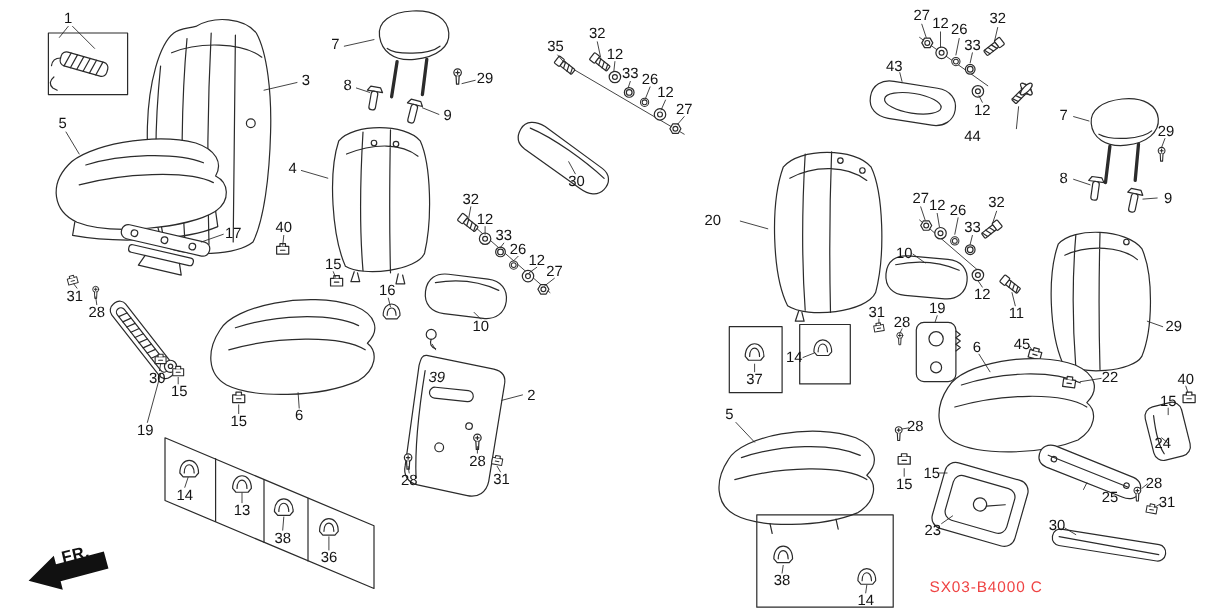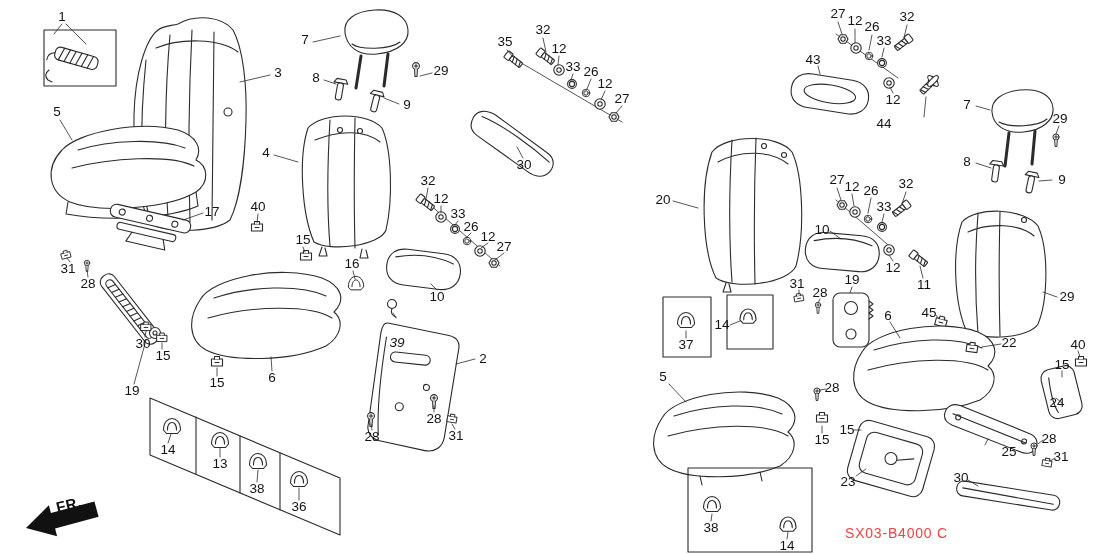--- a/index.html
+++ b/index.html
@@ -380,21 +380,21 @@
       <span class="callout" style="left: 872px; top: 27px;">26</span>
       <span class="callout" style="left: 907px; top: 17px;">32</span>
       <span class="callout" style="left: 884px; top: 41px;">33</span>
       <span class="callout" style="left: 813px; top: 60px;">43</span>
       <span class="callout" style="left: 893px; top: 100px;">12</span>
       <span class="callout" style="left: 884px; top: 124px;">44</span>
       <span class="callout" style="left: 967px; top: 105px;">7</span>
       <span class="callout" style="left: 1060px; top: 119px;">29</span>
       <span class="callout" style="left: 967px; top: 162px;">8</span>
       <span class="callout" style="left: 1062px; top: 180px;">9</span>
-      <span class="callout" style="left: 663px; top: 200px;">20</span>
+      <span class="callout" style="left: 648px; top: 200px;">20</span>
       <span class="callout" style="left: 837px; top: 180px;">27</span>
       <span class="callout" style="left: 852px; top: 187px;">12</span>
       <span class="callout" style="left: 871px; top: 191px;">26</span>
       <span class="callout" style="left: 906px; top: 184px;">32</span>
       <span class="callout" style="left: 884px; top: 207px;">33</span>
       <span class="callout" style="left: 822px; top: 230px;">10</span>
       <span class="callout" style="left: 893px; top: 268px;">12</span>
       <span class="callout" style="left: 924px; top: 285px;">11</span>
       <span class="callout" style="left: 1067px; top: 297px;">29</span>
       <span class="callout" style="left: 797px; top: 284px;">31</span>

